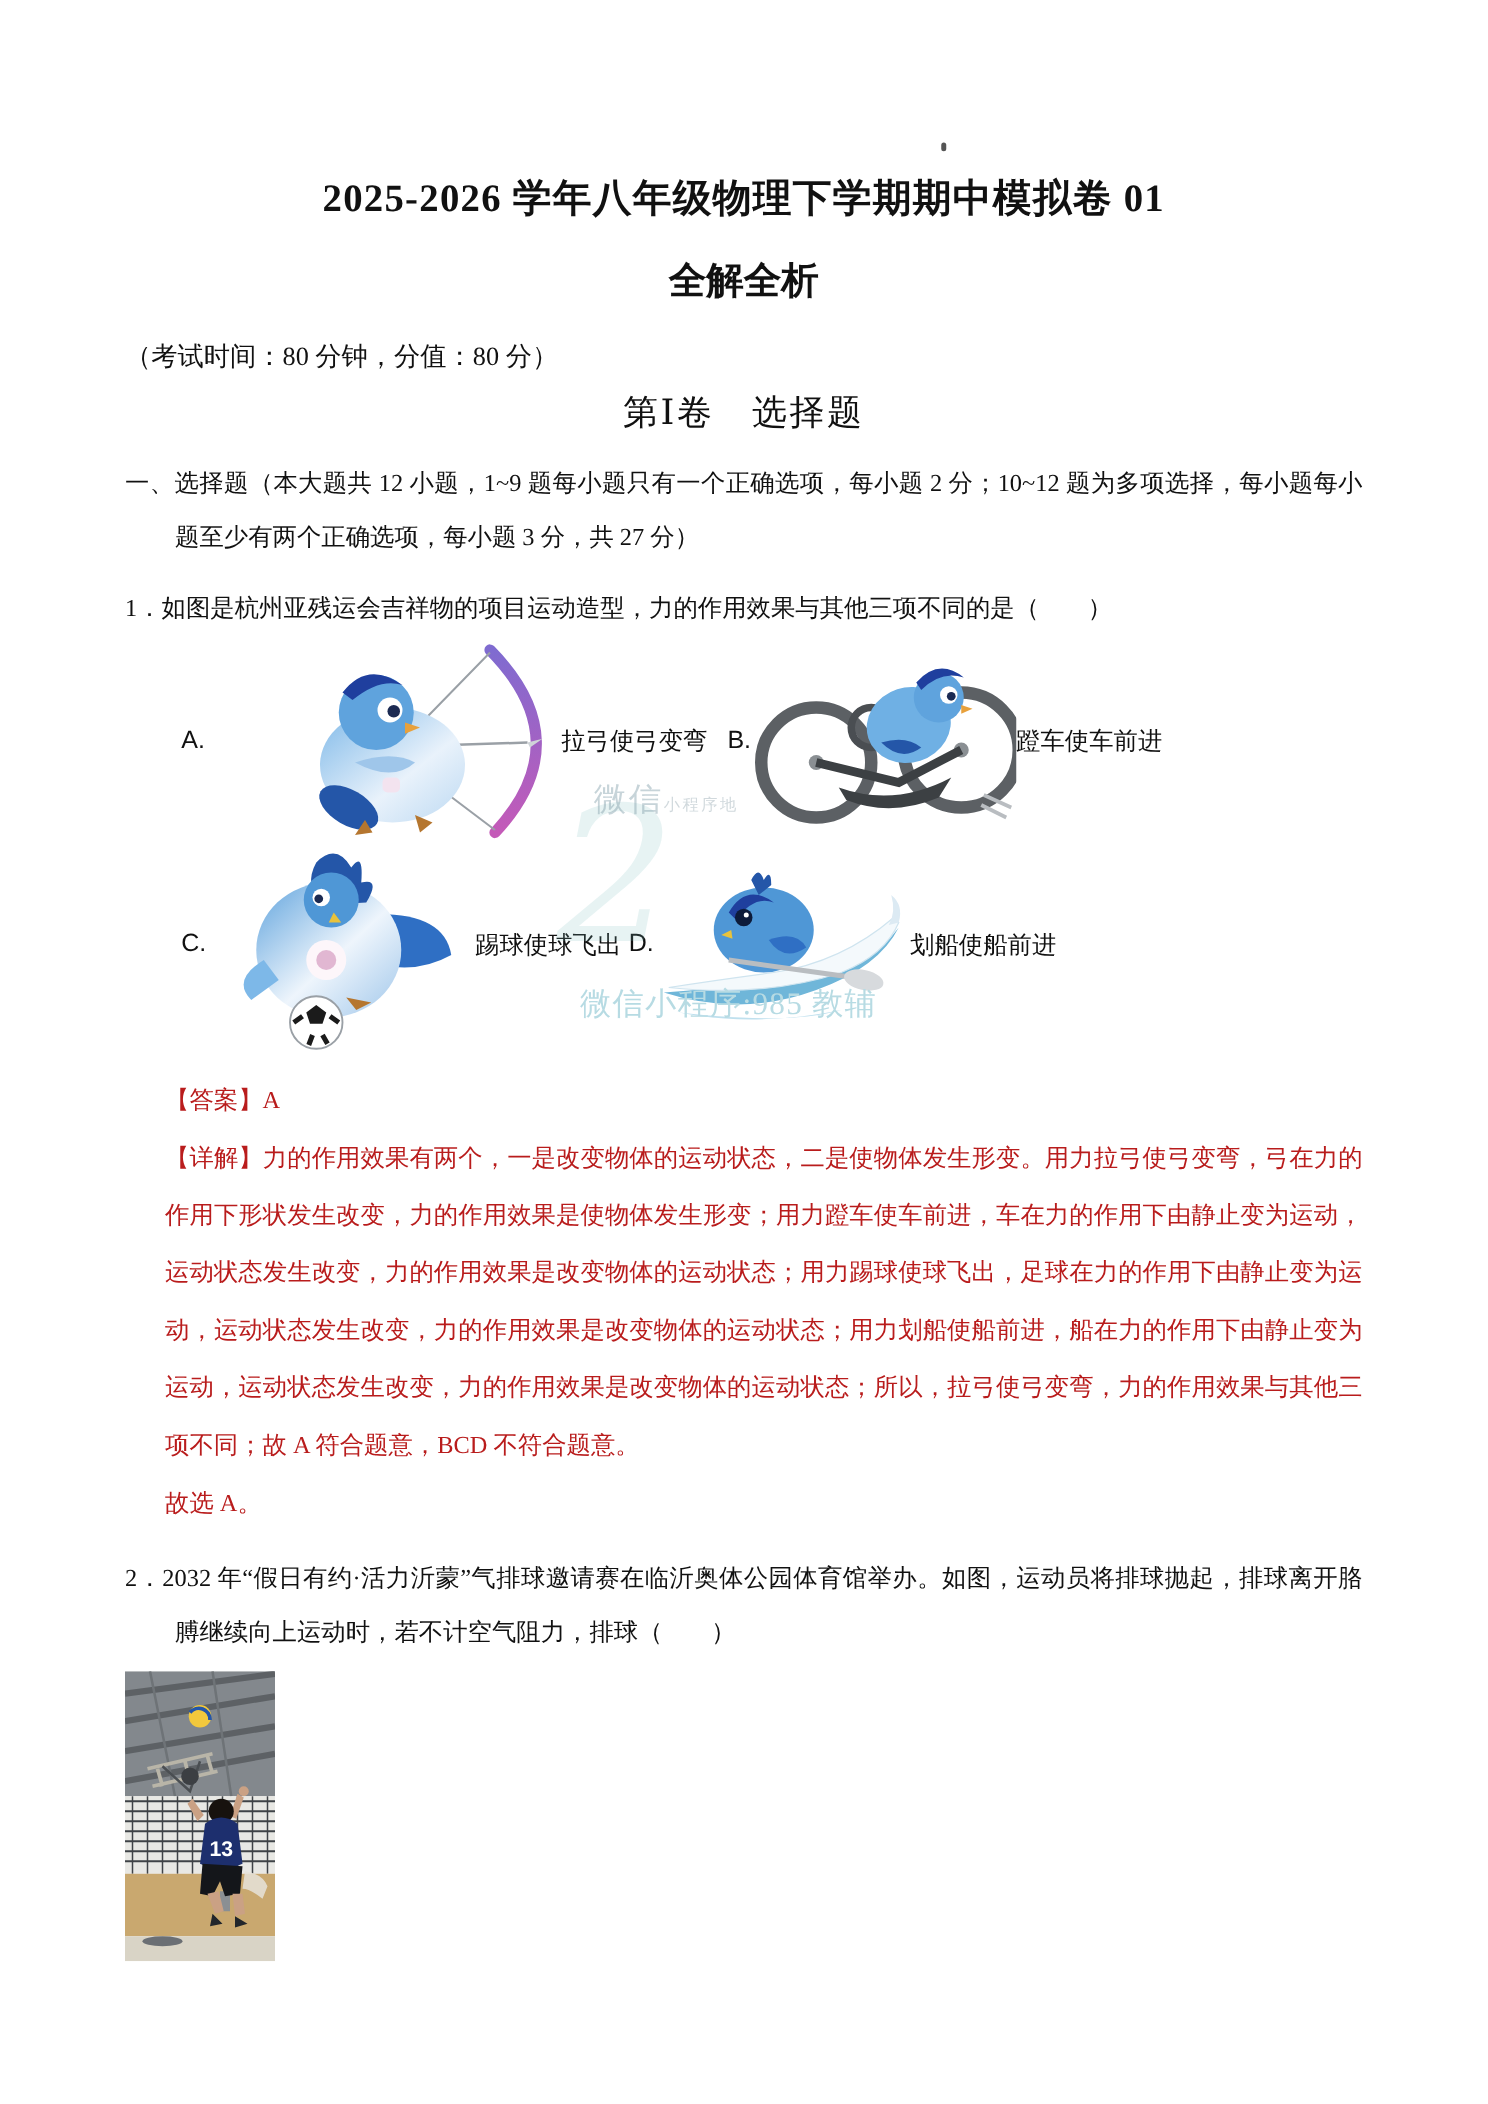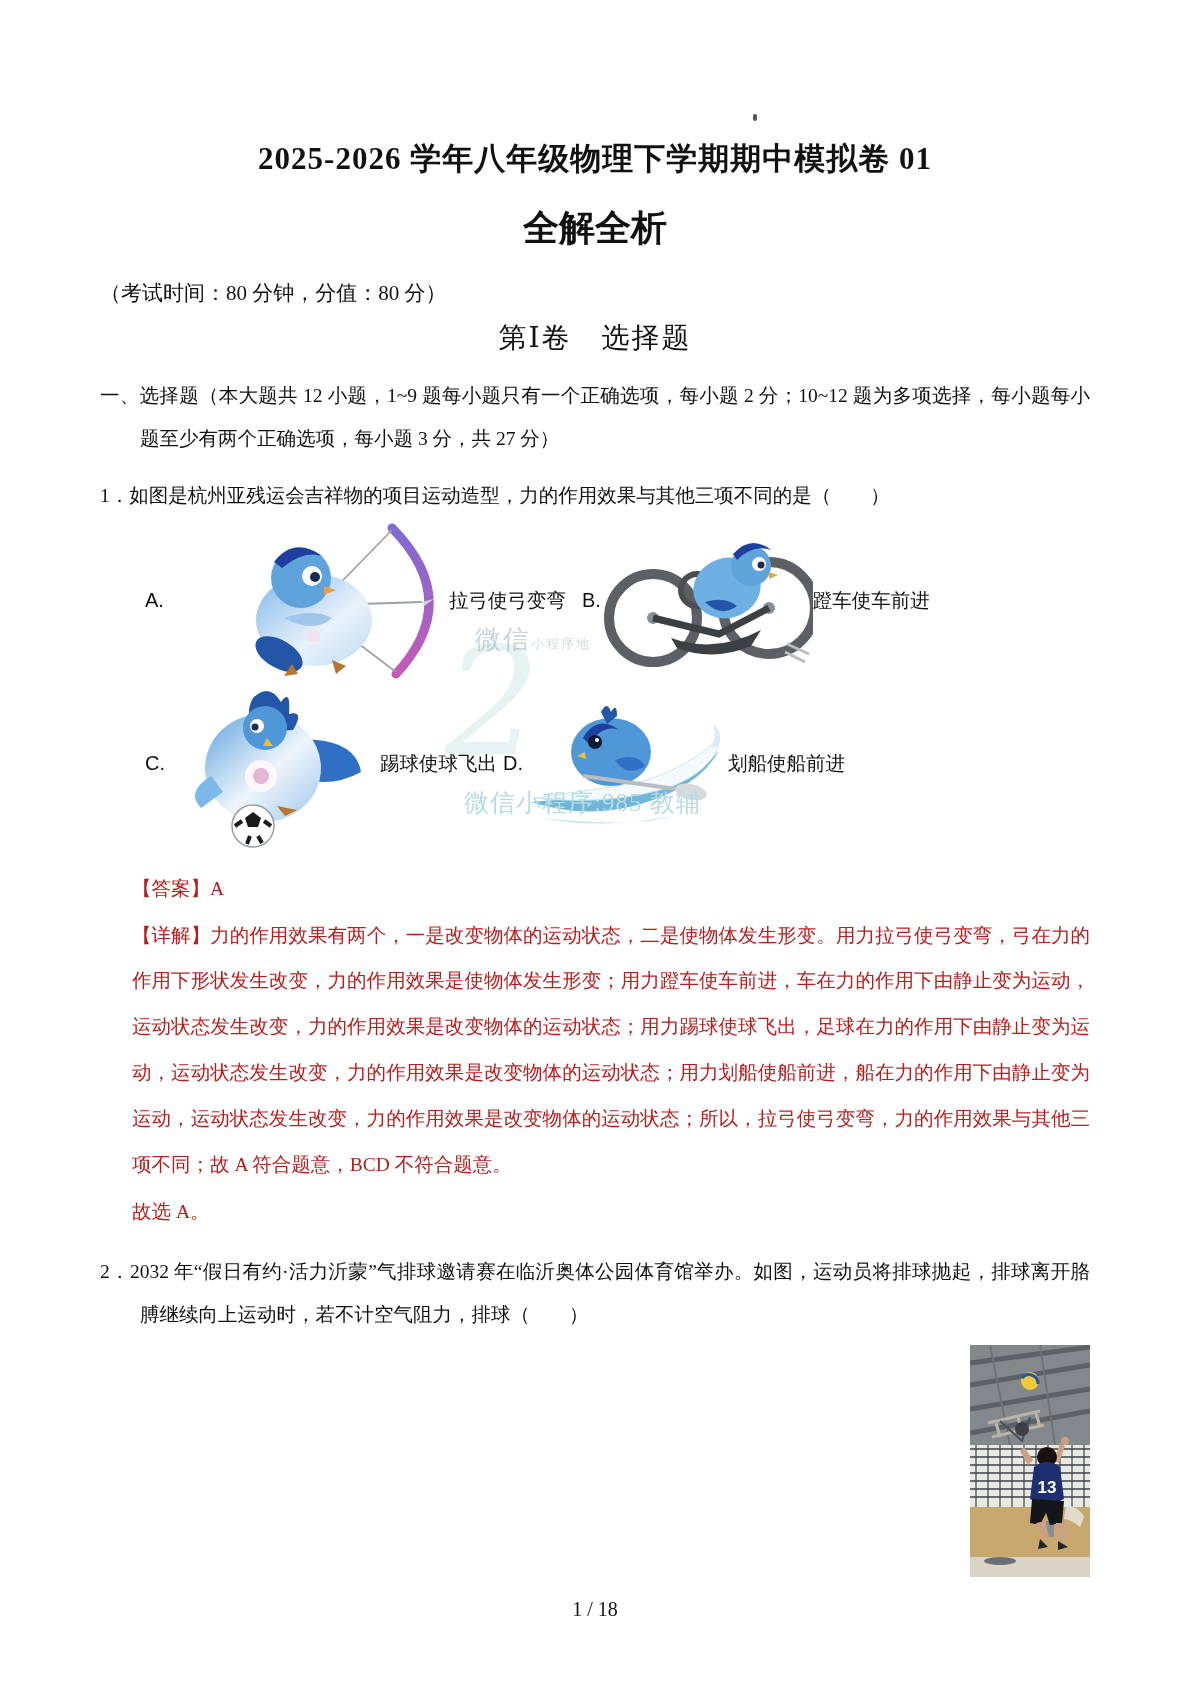--- a/index.html
+++ b/index.html
@@ -17,21 +17,21 @@
   .doc-title{
     margin-top:138px;
     text-align:center;
     font-size:31px;
     font-weight:bold;
     letter-spacing:1px;
   }
   .doc-subtitle{
     margin-top:24px;
     text-align:center;
-    font-size:36px;
+    font-size:30px;
     font-weight:bold;
     font-family:Liberation Serif, serif;
   }
   .exam-info{
     margin-top:26px;
     font-size:21px;
   }
   .section-title{
     margin-top:12px;
     text-align:center;
@@ -75,21 +75,21 @@
   .answer-line{margin-top:20px;line-height:2.2;}
   .explanation{
     margin-top:2px;
     line-height:2.35;
     text-align:justify;
   }
   .conclusion{line-height:2.35;margin-top:2px;}
   .photo-wrap{
     margin-top:8px;
     display:flex;
-    justify-content:flex-end;
+    justify-content:flex-start;
   }
   .footer{
     position:absolute;
     bottom:62px;left:0;right:0;
     text-align:center;
     font-size:20px;
     color:#111;
   }
   .watermark-big{
     position:absolute;
@@ -293,14 +293,13 @@
       </svg>
     </div>
   </div>
 
   <div class="watermark-big">2</div>
   <div class="watermark-small">
     <span>微信</span><span class="wm-extra">小程序地</span>
   </div>
   <div class="watermark-line">微信小程序:985 教辅</div>
 
-  <div class="footer">1  /  18</div>
 </div>
 
 </body></html>

